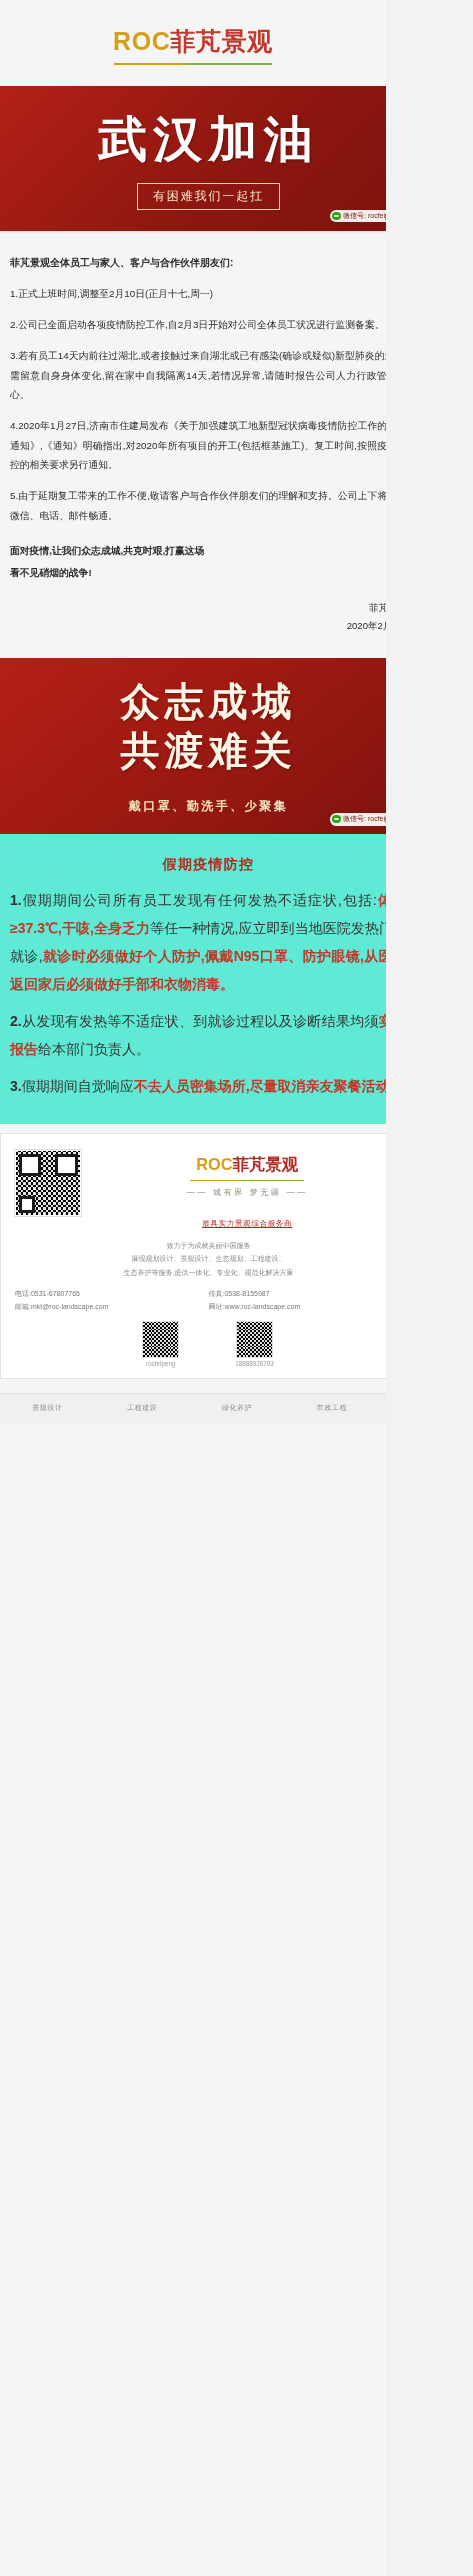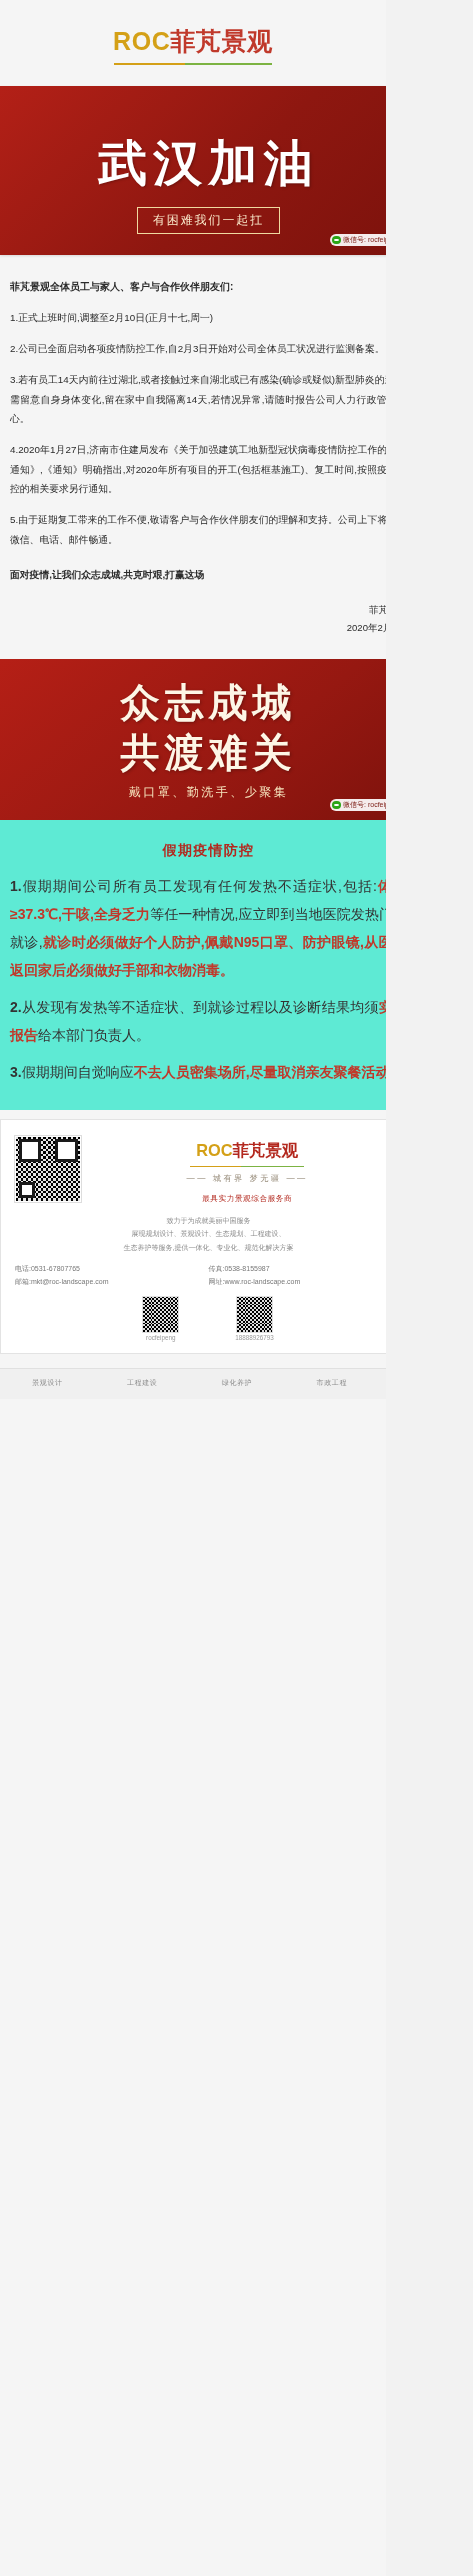--- a/index.html
+++ b/index.html
@@ -50,21 +50,20 @@
     box-shadow: 0 0.6px 2.5px rgba(0,0,0,0.12);
   }
   .banner-big {
     font-family: "DejaVu Serif", serif;
     font-weight: bold;
     font-size: 49px;
     color: #fff;
     letter-spacing: 6.3px;
     line-height: 1.1;
     text-shadow: 1.3px 1.3px 2.5px rgba(0,0,0,0.25);
-    margin-top: 24px;
   }
   .banner-sub {
     display: inline-block;
     margin-top: 16.4px;
     border: 1.3px solid #f0d9a0;
     color: #fbeccd;
     font-size: 12px;
     letter-spacing: 1.9px;
     padding: 3.8px 15px;
   }
@@ -133,24 +132,25 @@
   .banner2-line {
     font-family: "DejaVu Serif", serif;
     font-weight: bold;
     font-size: 39px;
     color: #fdf6e6;
     letter-spacing: 5px;
     line-height: 1.28;
     text-shadow: 1.3px 1.3px 3.2px rgba(0,0,0,0.28);
   }
   .banner2-sub {
-    margin-top: 6px;
+    margin-top: 22px;
     font-size: 12px;
     color: #f6e4bd;
     letter-spacing: 2.5px;
+    font-weight: bold;
   }
 
   
   .prevent {
     width: 417px;
     margin: 0 auto;
     background: #5eead4;
     padding: 21.5px 10px 15px 10px;
   }
   .prevent-title {
@@ -207,21 +207,21 @@
   .footer-brand-wrap { padding-top: 3.8px; flex: 1; text-align: center; }
   .footer-brand {
     font-size: 16.4px; font-weight: bold; color: #b3281e;
   }
   .footer-brand .roc { color: #d4a017; }
   .footer-brand-underline {
     width: 114px; height: 1.3px; margin: 3.8px auto 6.3px auto;
     background: linear-gradient(to right,#d4a017 0 45%, #7cb342 45% 100%);
   }
   .footer-slogan { font-size: 8.2px; color: #9a8f7e; letter-spacing: 2.5px; }
-  .footer-slogan2 { font-size: 7.6px; color: #b3281e; letter-spacing: 0.6px; margin-top: 10px; }
+  .footer-slogan2 { font-size: 7.6px; color: #b3281e; letter-spacing: 0.6px; margin-top: 21px; text-decoration: underline; }
 
   .footer-desc {
     margin-top: 10px;
     text-align: center;
     font-size: 7px;
     color: #8a8a8a;
     line-height: 1.9;
   }
   .footer-contact {
     margin-top: 7.6px;
@@ -288,20 +288,21 @@
   </div>
 
   <div class="letter">
     <p class="salutation">菲芃景观全体员工与家人、客户与合作伙伴朋友们:</p>
     <p>1.正式上班时间,调整至2月10日(正月十七,周一)</p>
     <p>2.公司已全面启动各项疫情防控工作,自2月3日开始对公司全体员工状况进行监测备案。</p>
     <p>3.若有员工14天内前往过湖北,或者接触过来自湖北或已有感染(确诊或疑似)新型肺炎的亲友,需留意自身身体变化,留在家中自我隔离14天,若情况异常,请随时报告公司人力行政管理中心。</p>
     <p>4.2020年1月27日,济南市住建局发布《关于加强建筑工地新型冠状病毒疫情防控工作的紧急通知》,《通知》明确指出,对2020年所有项目的开工(包括框基施工)、复工时间,按照疫情防控的相关要求另行通知。</p>
     <p>5.由于延期复工带来的工作不便,敬请客户与合作伙伴朋友们的理解和支持。公司上下将保持微信、电话、邮件畅通。</p>
     <p class="bold-line">面对疫情,让我们众志成城,共克时艰,打赢这场</p>
+    <p class="bold-line" style="margin-top:0">看不见硝烟的战争!</p>
     <div class="sign">
       <div>菲芃景观</div>
       <div>2020年2月3日</div>
     </div>
   </div>
 
   <div class="banner2">
     <div class="banner2-line">众志成城</div>
     <div class="banner2-line">共渡难关</div>
     <div class="banner2-sub">戴口罩、勤洗手、少聚集</div>

